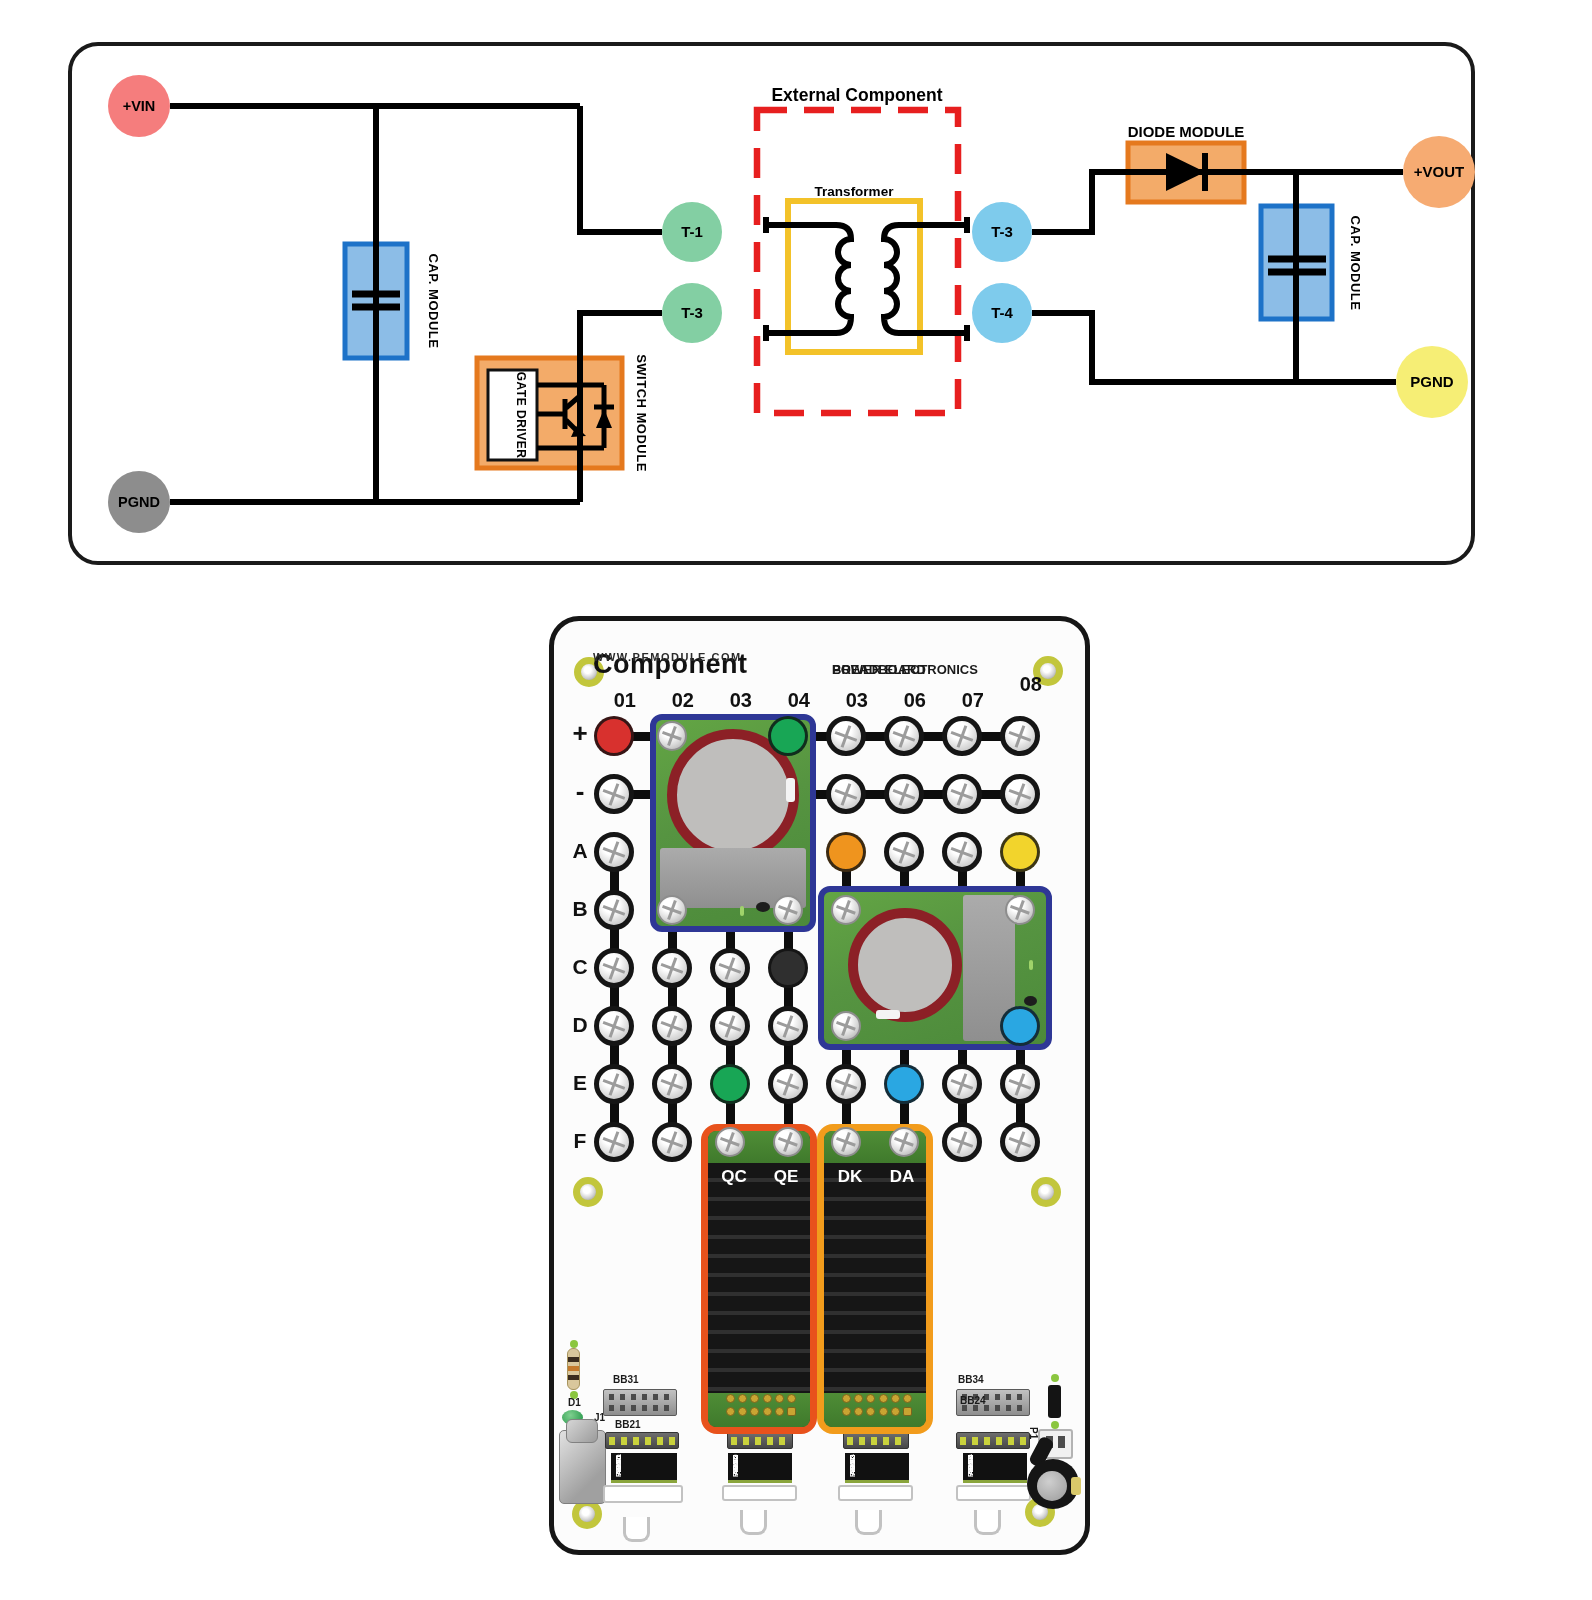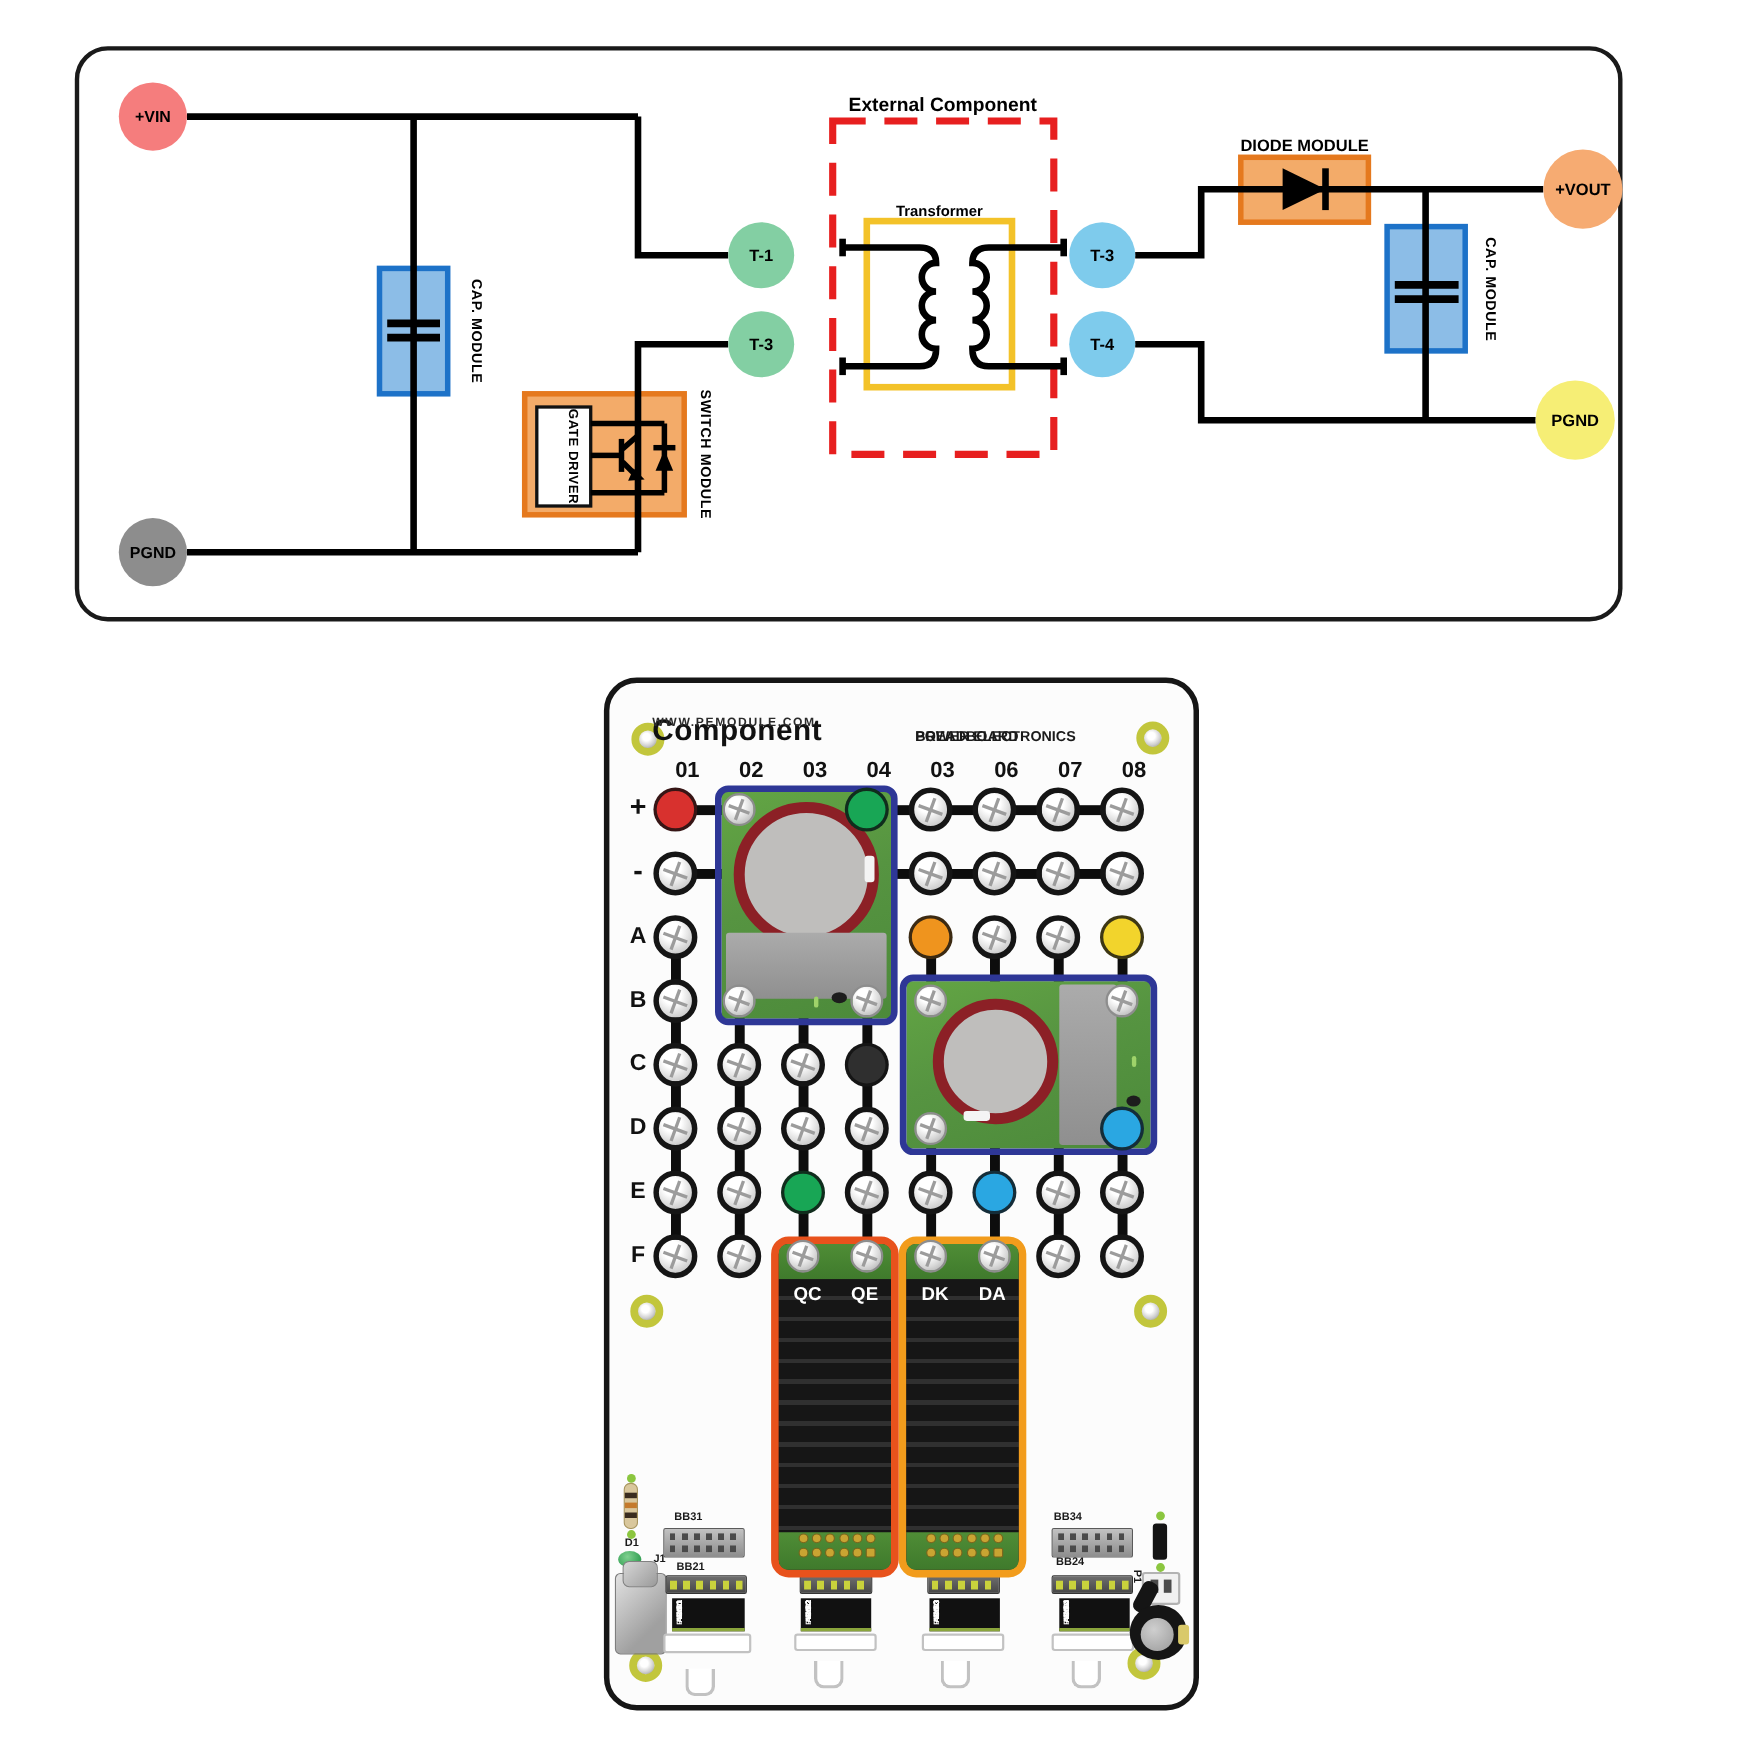--- a/index.html
+++ b/index.html
@@ -270,21 +270,21 @@
         <span>PWM3</span>
         <span>FLT3</span>
         <span>AOS3</span>
         <span>AOA3</span>
       </div>
     <div class="fp" style="left:284px;top:864px;width:75px;height:16px;"></div>
     <div class="fpu" style="left:301px;top:889px;"></div>
 
     <div class="small-label" style="left:404px;top:753px;">BB34</div>
     <div class="bbheader" style="left:402px;top:768px;"></div>
-    <div class="small-label" style="left:406px;top:794px;">BB24</div>
+    <div class="small-label" style="left:406px;top:774px;">BB24</div>
     <div class="bbstrip" style="left:402px;top:811px;"></div>
     <div class="pinblock" style="left:409px;top:832px;width:64px;">
         <span>VCC</span>
         <span>GND</span>
         <span>PWM4</span>
         <span>FLT4</span>
         <span>AOS4</span>
         <span>AOA4</span>
       </div>
     <div class="fp" style="left:402px;top:864px;width:75px;height:16px;"></div>
@@ -310,21 +310,21 @@
       <div class="link" style="left: 346px; top: 231px; width: 9px; height: 290px;"></div>
       <div class="link" style="left: 404px; top: 231px; width: 9px; height: 290px;"></div>
       <div class="link" style="left: 462px; top: 231px; width: 9px; height: 290px;"></div>
       <div class="col-label" style="left: 38px; top: 68px;">01</div>
       <div class="col-label" style="left: 96px; top: 68px;">02</div>
       <div class="col-label" style="left: 154px; top: 68px;">03</div>
       <div class="col-label" style="left: 212px; top: 68px;">04</div>
       <div class="col-label" style="left: 270px; top: 68px;">03</div>
       <div class="col-label" style="left: 328px; top: 68px;">06</div>
       <div class="col-label" style="left: 386px; top: 68px;">07</div>
-      <div class="col-label" style="left: 444px; top: 68px;">08</div>
+      <div class="col-label" style="left: 444px; top: 52px;">08</div>
       <div class="row-label big" style="left: 8px; top: 102px;">+</div>
       <div class="row-label big" style="left: 8px; top: 160px;">-</div>
       <div class="row-label" style="left: 8px; top: 218px;">A</div>
       <div class="row-label" style="left: 8px; top: 276px;">B</div>
       <div class="row-label" style="left: 8px; top: 334px;">C</div>
       <div class="row-label" style="left: 8px; top: 392px;">D</div>
       <div class="row-label" style="left: 8px; top: 450px;">E</div>
       <div class="row-label" style="left: 8px; top: 508px;">F</div>
       <div class="conn-c" style="left: 40px; top: 95px; background: rgb(216, 49, 46);"></div>
       <div class="screw scross" style="left: 103px; top: 100px;"></div>

